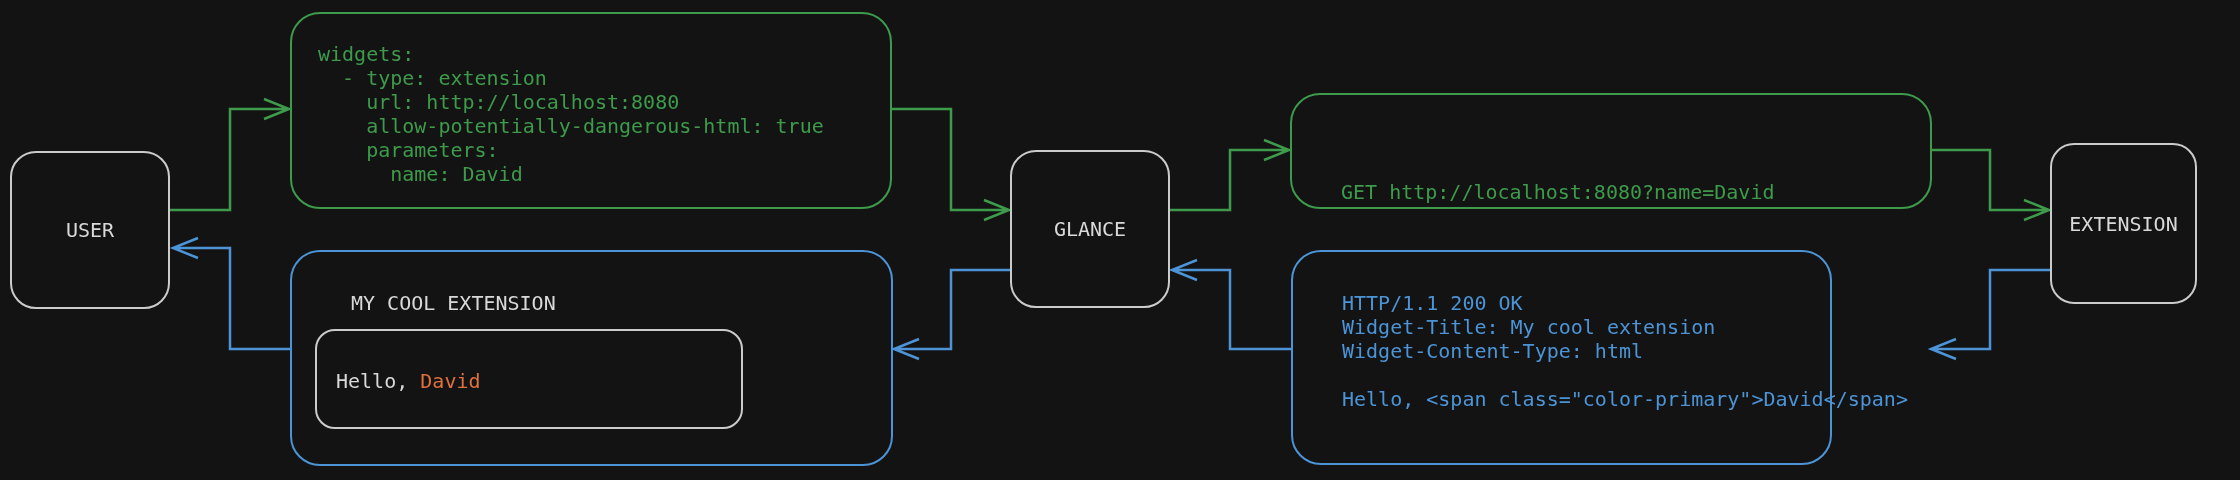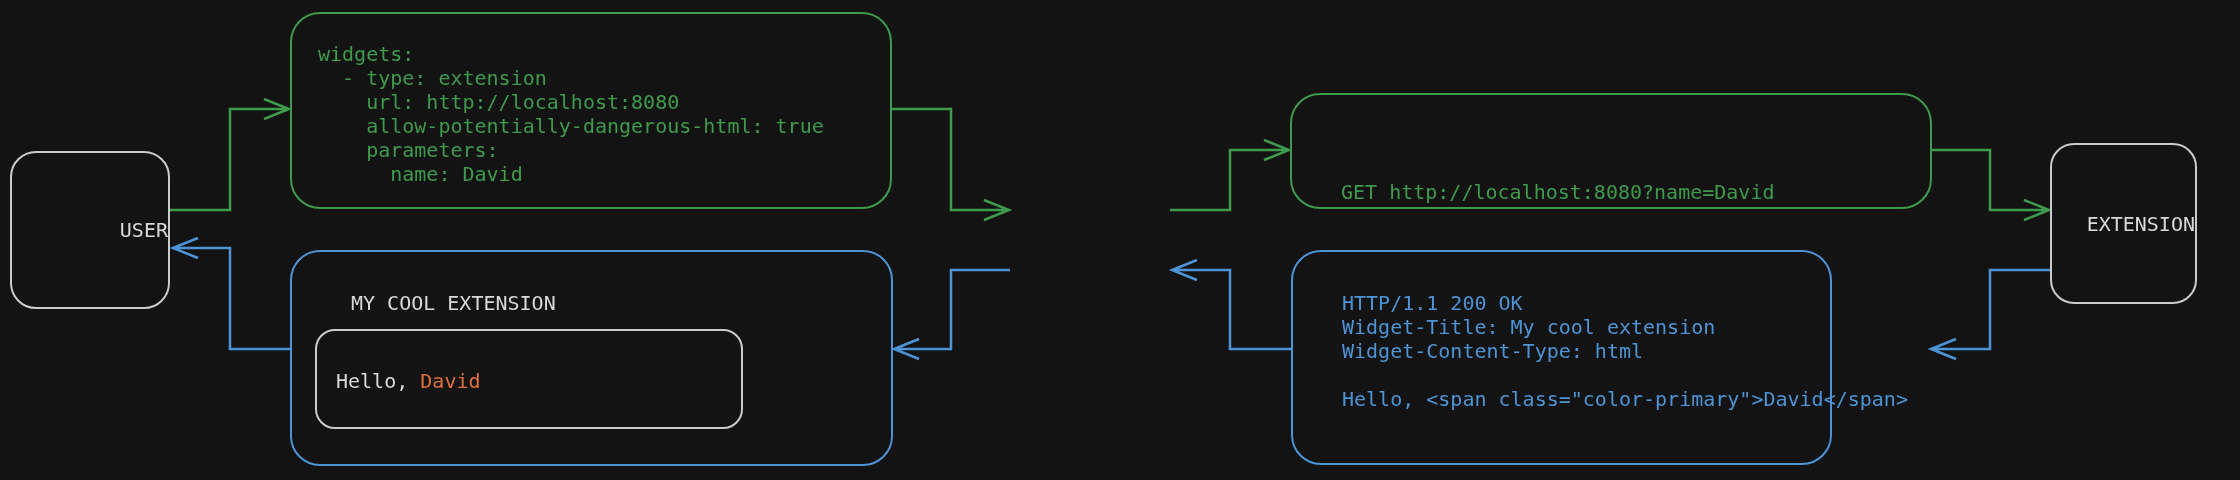--- a/index.html
+++ b/index.html
@@ -17,21 +17,21 @@
   .arrow-layer { position: absolute; left: 0; top: 0; }
   .arrow-layer path { fill: none; stroke-width: 2.5px; stroke-linecap: butt; stroke-linejoin: miter; }
   .arrow-layer path.green { stroke: var(--request-green, #3d9b4b); }
   .arrow-layer path.blue  { stroke: var(--response-blue, #4c94d6); }
 
   .node {
     position: absolute;
     border: 2.5px solid var(--node-border, #cbcbcb);
     border-radius: 26px;
     box-sizing: border-box;
-    display: flex; align-items: center; justify-content: flex-end;
+    display: flex; align-items: center; justify-content: center;
     color: var(--text-light, #d9d9d9);
     font-size: 20px;
     background: var(--background, #131313);
   }
   #node-user      { left: 10px;   top: 151px; width: 160px; height: 158px; }
   #node-glance    { left: 1010px; top: 150px; width: 160px; height: 158px; }
   #node-extension { left: 2050px; top: 143px; width: 147px; height: 161px; border-radius: 24px; }
 
   .msg-box {
     position: absolute;
@@ -91,20 +91,23 @@
 
     <path class="blue" d="M2050 270 H1990 V349 H1934 M1956 339 L1931 349 L1956 359"></path>
     <path class="blue" d="M1291 349 H1230 V270 H1175 M1197 260 L1172 270 L1197 280"></path>
     <path class="blue" d="M1010 270 H951 V349 H897 M919 339 L894 349 L919 359"></path>
     <path class="blue" d="M290 349 H230 V248 H176 M198 238 L173 248 L198 258"></path>
   </svg>
 
   <div class="node" id="node-user">
     <span>USER</span>
   </div>
+  <div class="node" id="node-glance">
+    <span>GLANCE</span>
+  </div>
   <div class="node" id="node-extension">
     <span>EXTENSION</span>
   </div>
 
   <div class="msg-box green" id="box-config">
     <pre class="code green-text" id="config-code">widgets:
   - type: extension
     url: http://localhost:8080
     allow-potentially-dangerous-html: true
     parameters:

